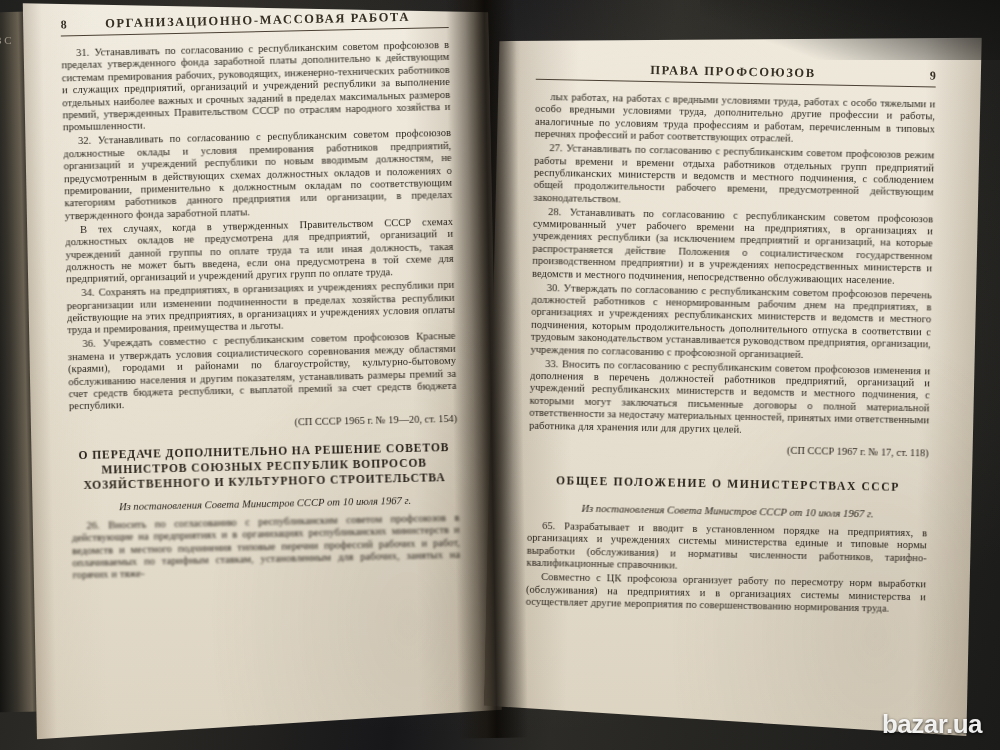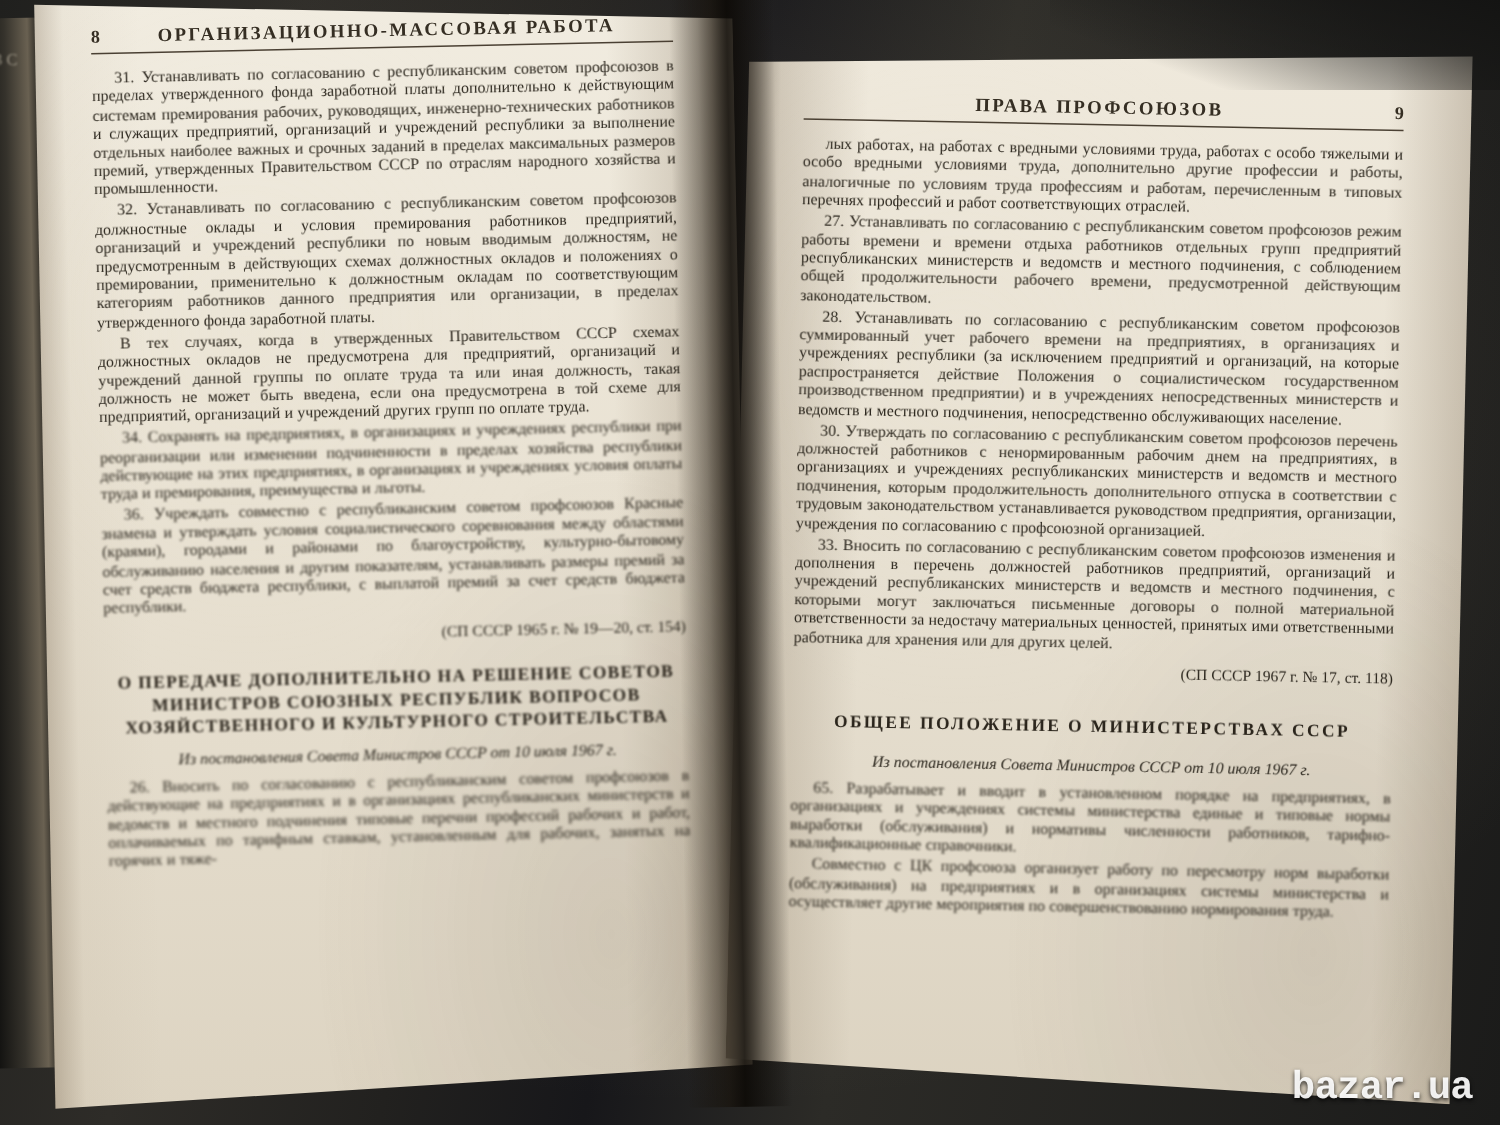--- a/index.html
+++ b/index.html
@@ -195,21 +195,21 @@
     width: 300px; height: 60px;
     background: linear-gradient(200deg, #141413 0%, rgba(20,20,19,0) 75%);
     pointer-events: none;
   }
 
   
   .watermark {
     position: absolute;
     right: 18px;
     bottom: 10px;
-    font-family: Liberation Mono, monospace;
+    font-family: Liberation Sans, sans-serif;
     font-size: 26px;
     font-weight: bold;
     color: rgba(255,255,255,0.92);
     text-shadow: 0 1px 3px rgba(0,0,0,0.8);
     letter-spacing: -0.5px;
   }
 </style>
 </head>
 <body>
 

